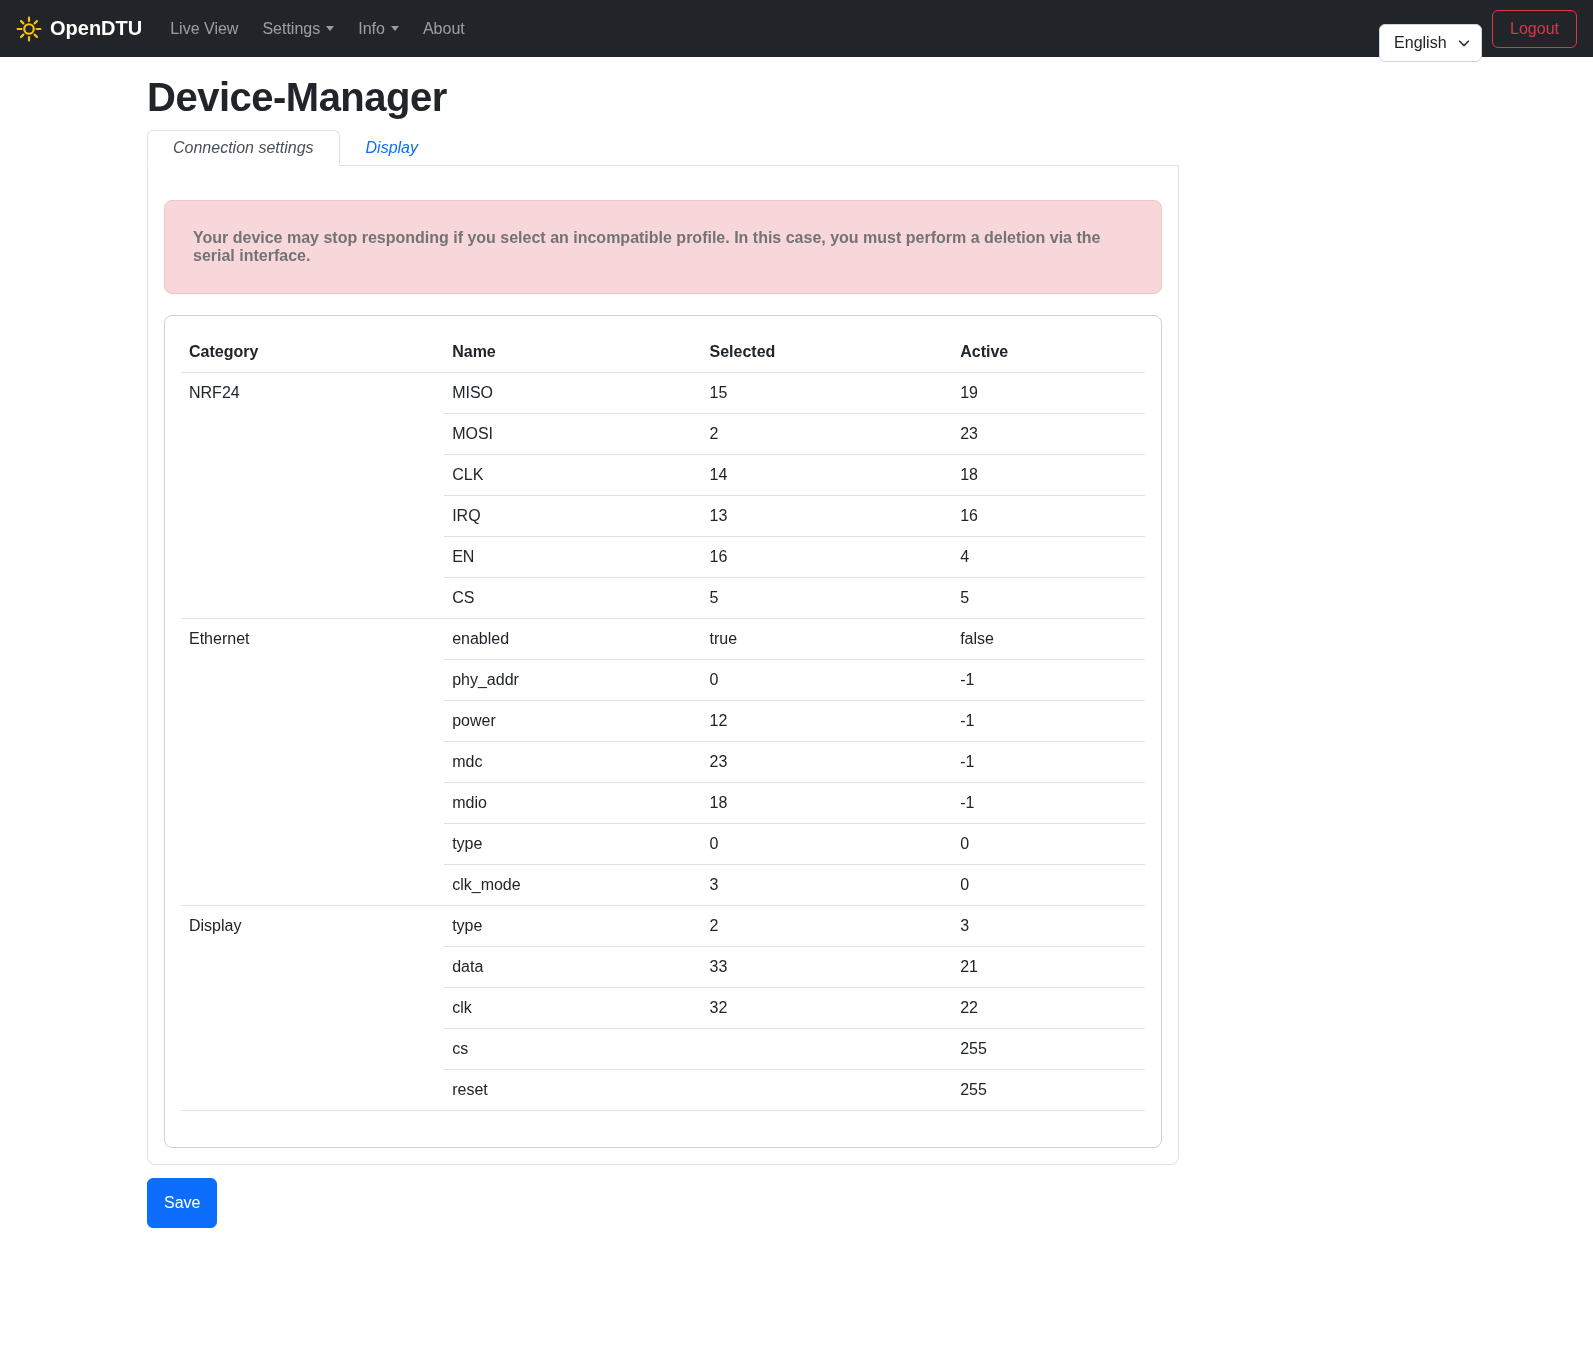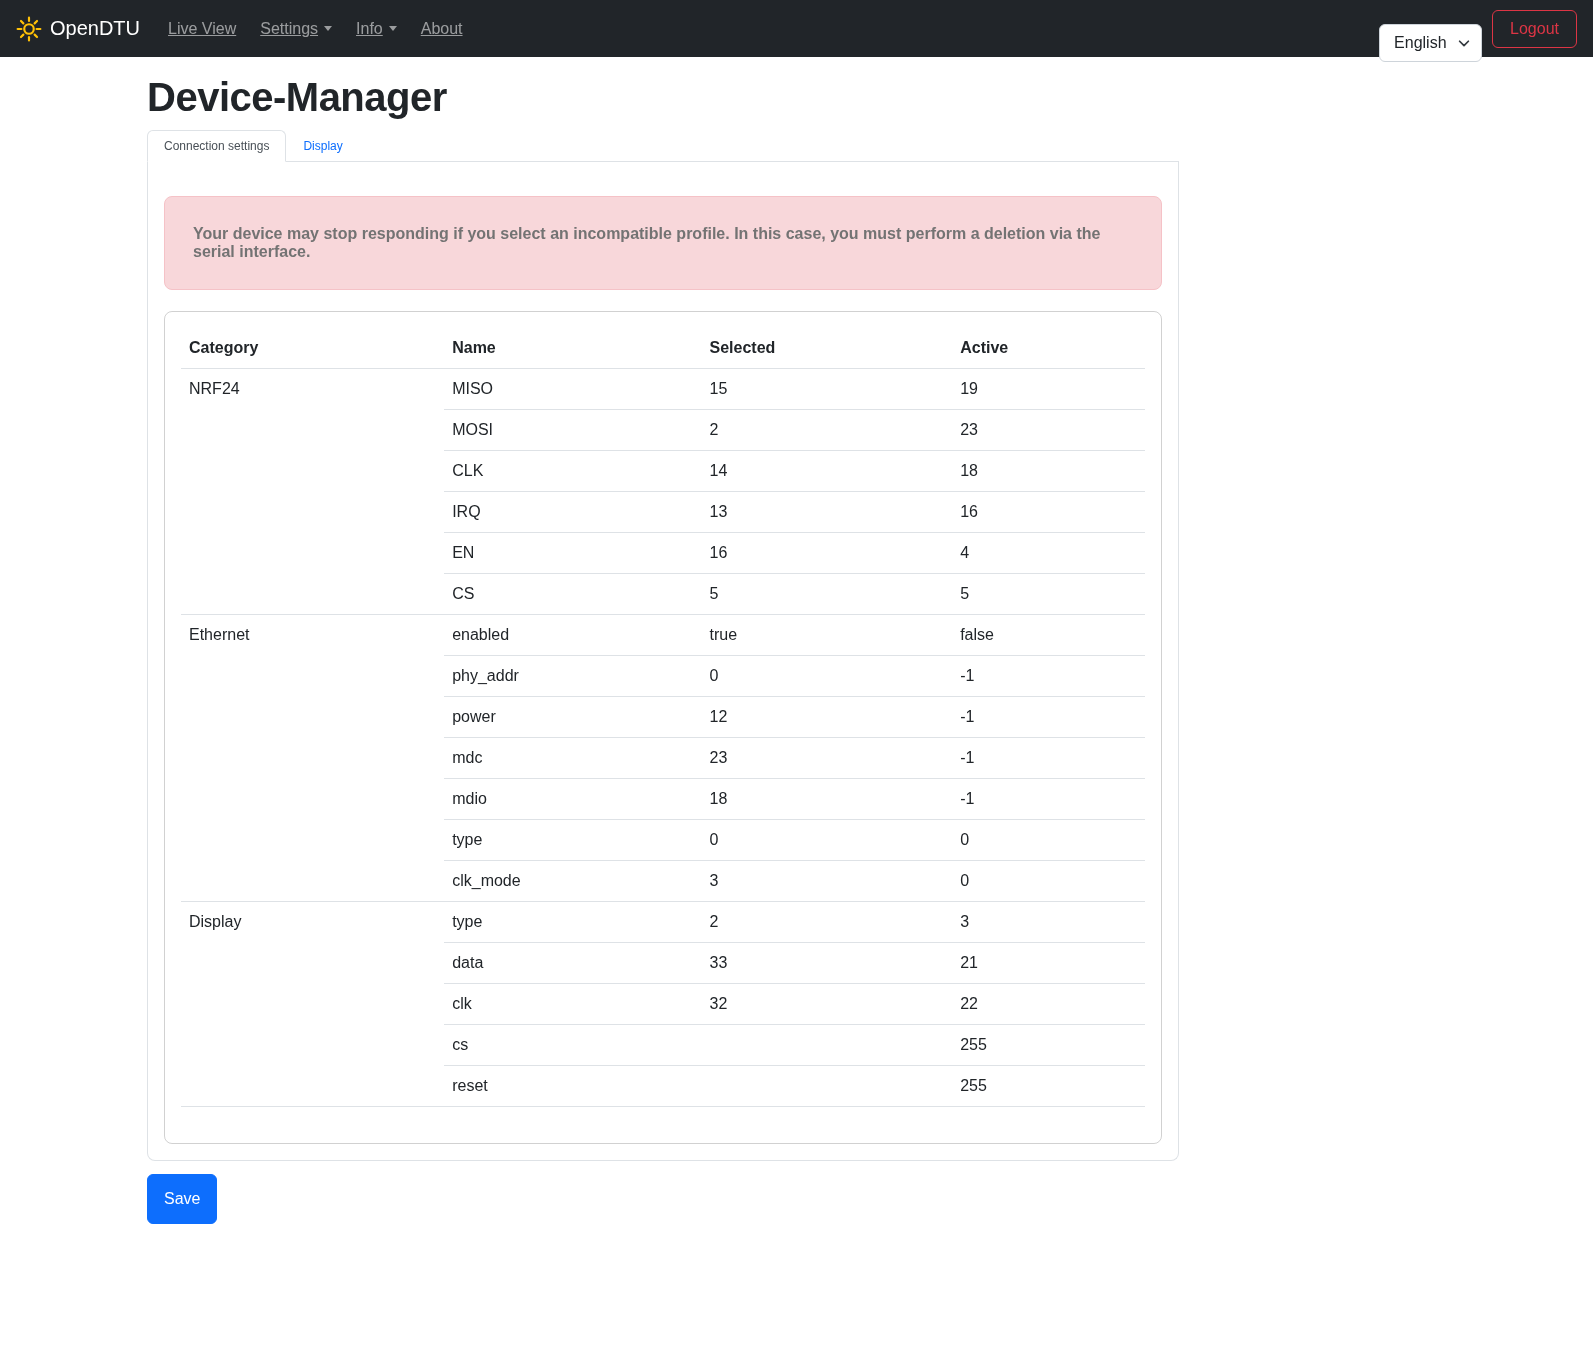--- a/index.html
+++ b/index.html
@@ -18,35 +18,34 @@
     display: flex;
     align-items: center;
     padding: 0 16px;
   }
   .brand {
     display: flex;
     align-items: center;
     gap: 8px;
     color: #fff;
     font-size: 20px;
-    font-weight: 400;
+    font-weight: 700;
     text-decoration: none;
     margin-right: 16px;
     cursor: pointer;
   }
   .nav-links { display: flex; align-items: center; }
   .nav-link-item {
     color: rgba(255,255,255,0.55);
     font-size: 16px;
     padding: 8px 8px;
     margin: 0 4px;
     cursor: pointer;
     display: flex;
     align-items: center;
-    text-decoration: underline;
   }
   .caret-down {
     display: inline-block;
     width: 0; height: 0;
     border-left: 4px solid transparent;
     border-right: 4px solid transparent;
     border-top: 5px solid currentColor;
     margin-left: 6px;
   }
   .navbar-right { margin-left: auto; display: flex; align-items: center; gap: 10px; }
@@ -88,29 +87,30 @@
   .page-title {
     font-size: 40px;
     font-weight: 700;
     color: #212529;
     margin: 18px 0 10px 0;
     letter-spacing: -0.5px;
   }
 
   .nav-tabs { display: flex; border-bottom: 1px solid #dee2e6; }
   .tab {
-    padding: 8px 16px;
-    font-size: 12px;
+    padding: 8px 25px;
+    font-size: 16px;
     color: #0d6efd;
     background: transparent;
     border: 1px solid transparent;
     border-top-left-radius: 6px;
     border-top-right-radius: 6px;
     margin-bottom: -1px;
     cursor: pointer;
+    font-style: italic;
   }
   .tab.active {
     color: #495057;
     background: #fff;
     border-color: #dee2e6 #dee2e6 #fff #dee2e6;
   }
 
   .tab-card {
     border: 1px solid #dee2e6;
     border-top: none;

